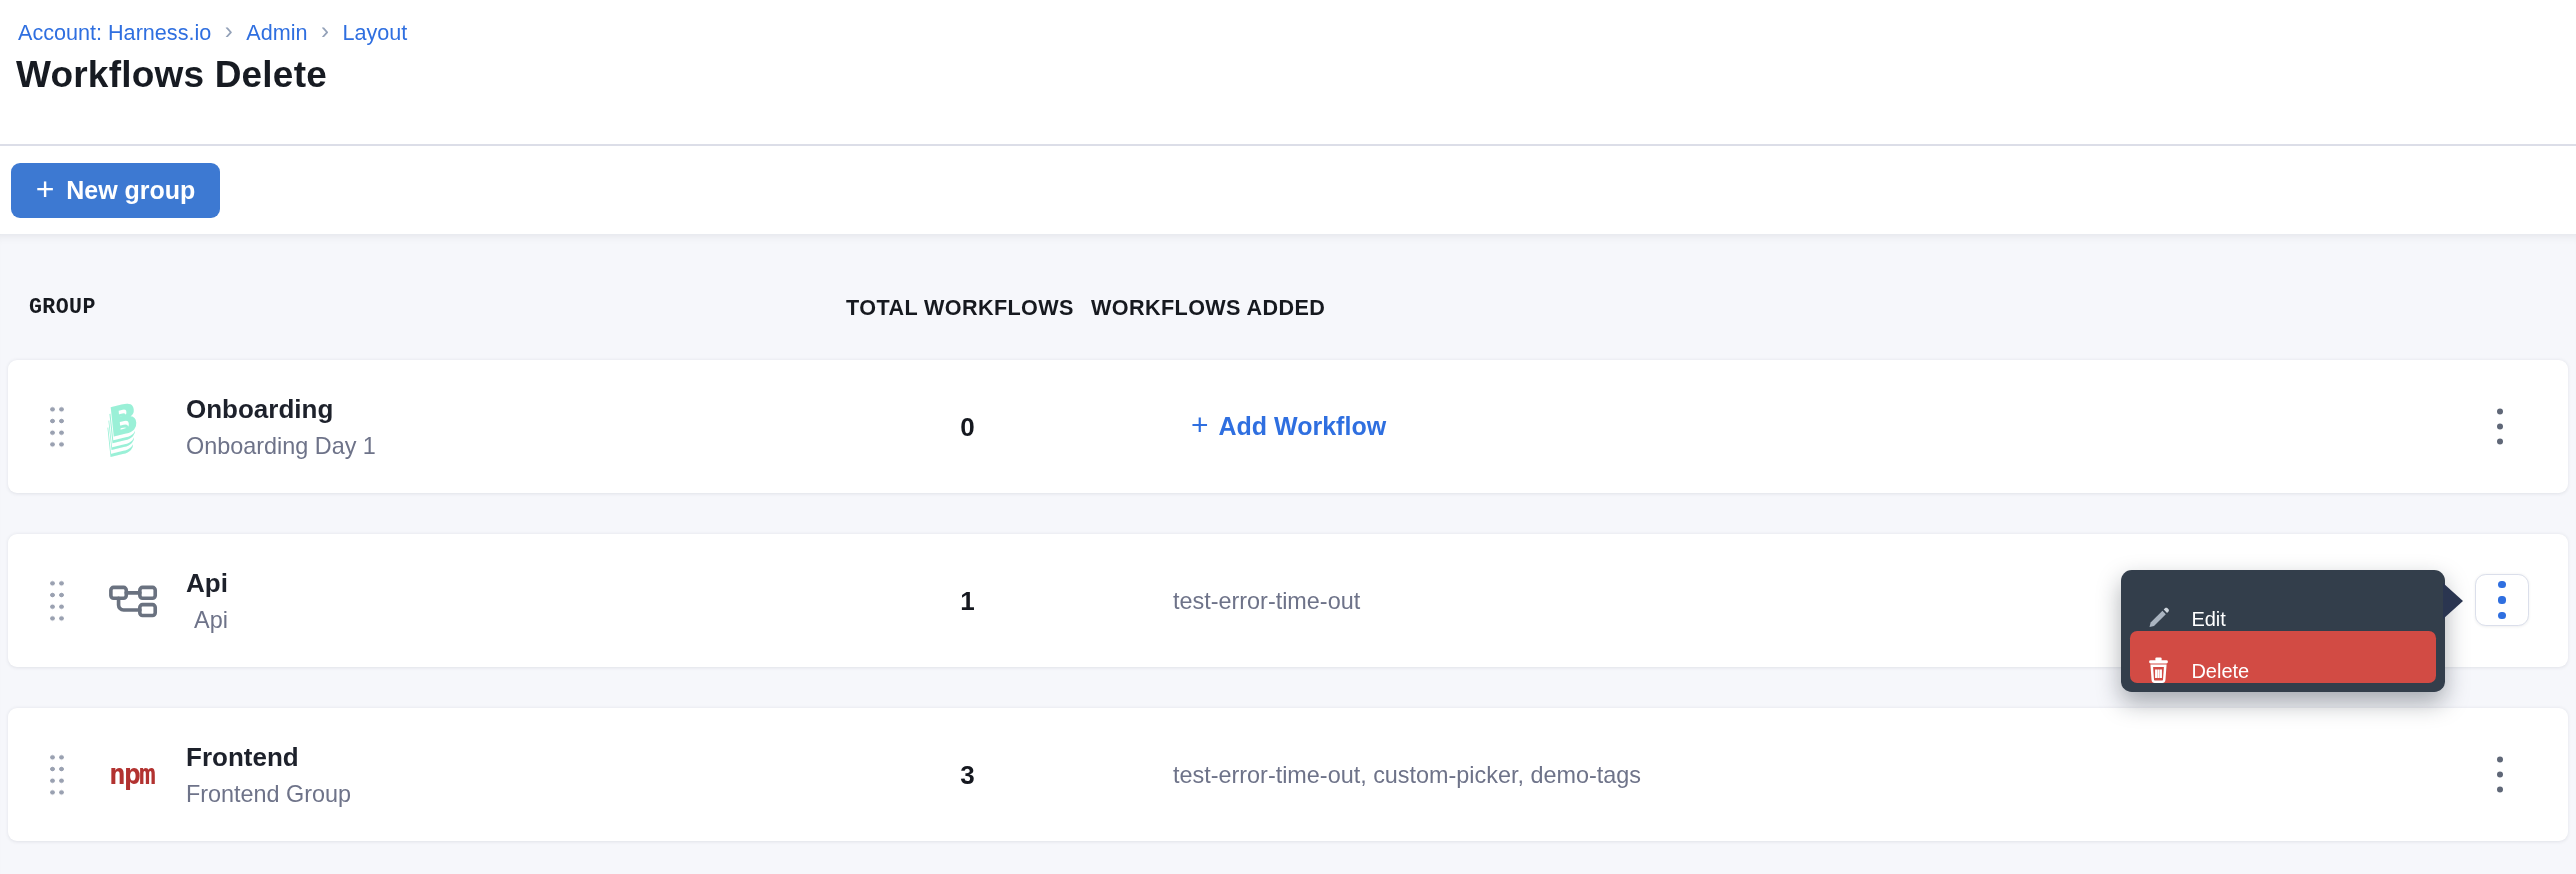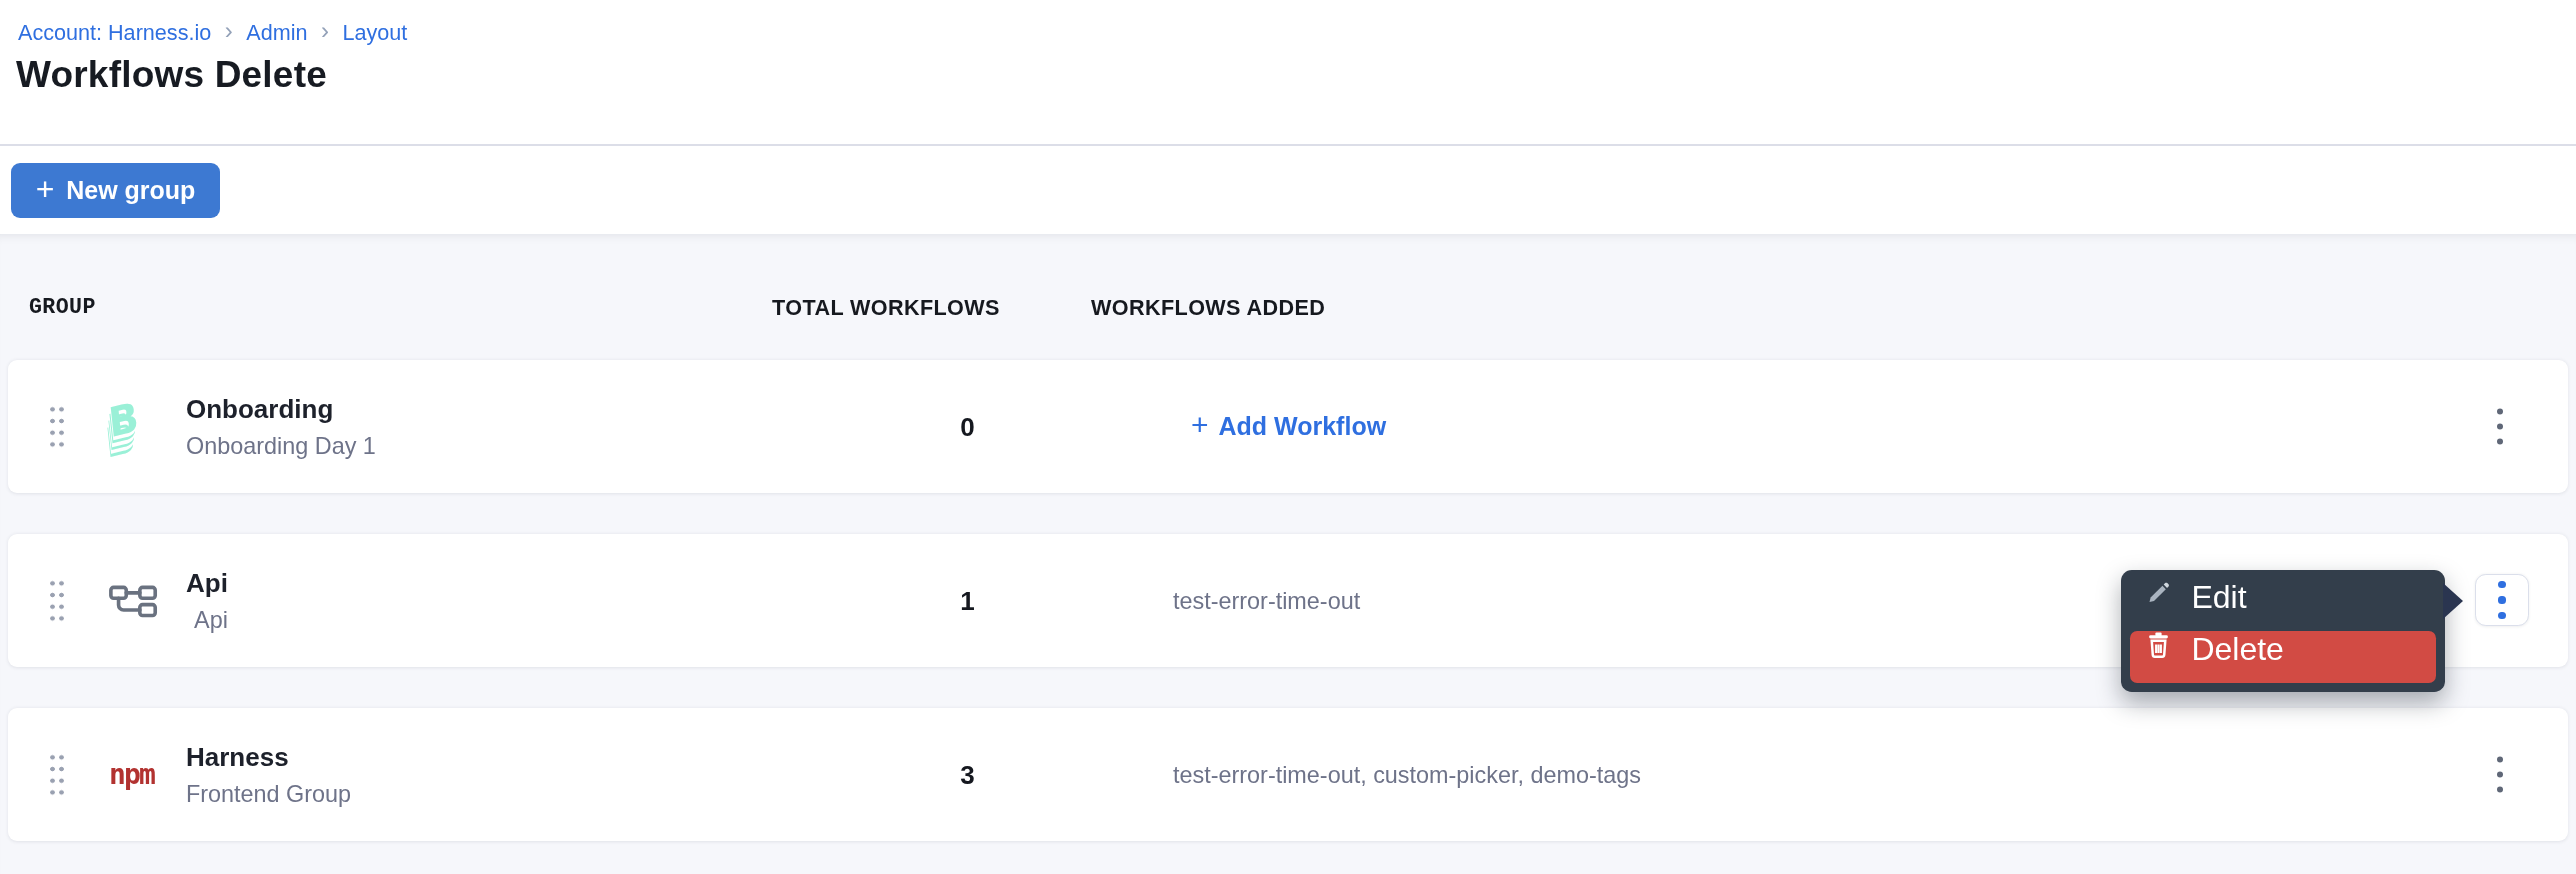--- a/index.html
+++ b/index.html
@@ -26,21 +26,21 @@
   .toolbar-divider{position:absolute;left:0;top:144px;width:100%;height:1.8px;background:#dcdee8;}
   .btn-new-group{position:absolute;left:10.8px;top:163px;height:55px;padding:0 25px;display:flex;align-items:center;gap:11.7px;
     background:var(--button-blue);border:none;border-radius:9px;color:#fff;font-size:25px;font-weight:700;cursor:pointer;
     font-family:"Liberation Sans",sans-serif;}
   .btn-plus{font-size:32px;font-weight:400;line-height:1;transform:translateY(-1.8px);}
 
   
   .content{position:absolute;left:0;top:234px;width:100%;height:640px;background:var(--page-bg);
     box-shadow:inset 0 9px 10.8px -9px rgba(30,40,60,.12);}
   .col-header{position:absolute;top:61px;font-size:21.6px;font-weight:700;color:#16191f;letter-spacing:0.4px;}
-  .col-group{left:29px;font-family:Liberation Mono, monospace;} .col-total{left:772px;text-align:right;} .col-added{left:1091px;}
+  .col-group{left:29px;font-family:Liberation Mono, monospace;} .col-total{left:846px;text-align:right;} .col-added{left:1091px;}
 
   .group-card{position:absolute;left:8px;width:2560px;height:133px;background:#fff;border-radius:9px;
     box-shadow:0 0.9px 3.6px rgba(35,45,70,.10);}
   .card-1{top:126px;} .card-2{top:300px;} .card-3{top:474px;}
 
   .drag-handle{position:absolute;left:40px;top:50%;transform:translateY(-50%);width:18px;height:47px;cursor:grab;
     background-image:radial-gradient(circle,#9aa1b1 2px,transparent 2.6px);background-size:9px 11.7px;}
   .row-icon{position:absolute;left:101px;top:50%;transform:translateY(-50%);width:58px;display:flex;align-items:center;}
 
   .logo-b{display:inline-block;font-family:"DejaVu Sans",sans-serif;font-weight:700;font-size:40px;line-height:1;
@@ -67,21 +67,21 @@
   .kebab-btn{position:absolute;left:2467px;top:40px;width:54px;height:52px;background:#fff;border:1.8px solid #dbdfeb;
     border-radius:10.8px;display:flex;flex-direction:column;align-items:center;justify-content:center;gap:8px;cursor:pointer;
     box-shadow:0 0.9px 2.7px rgba(35,45,70,.08);}
   .kebab-btn .dot{width:7.2px;height:7.2px;border-radius:50%;background:var(--accent-blue);}
 
   
   .context-menu{position:absolute;left:2113px;top:36px;width:324px;background:var(--menu-dark);border-radius:10.8px;
     padding:9px;box-shadow:0 10.8px 23.4px rgba(20,28,40,.35);z-index:5;}
   .menu-arrow{position:absolute;right:-18px;top:12.6px;width:0;height:0;
     border-top:18px solid transparent;border-bottom:18px solid transparent;border-left:20px solid var(--menu-arrow);}
-  .menu-item{height:52px;display:flex;align-items:flex-start;gap:18px;padding:0 14.4px;color:#fff;font-size:32px;
+  .menu-item{height:52px;display:flex;align-items:flex-end;gap:18px;padding:0 14.4px;color:#fff;font-size:20px;
     border-radius:7.2px;cursor:pointer;}
   .menu-item.danger{background:var(--danger-red);}
   .menu-icon{width:29px;display:flex;align-items:center;justify-content:center;}
 </style>
 </head>
 <body>
 
 <div id="app">
 
   <div class="topbar">
@@ -175,21 +175,21 @@
         </div>
       </div>
     </div>
 
     <div class="group-card card-3">
       <div class="drag-handle"></div>
       <div class="row-icon">
         <span class="npm-logo">npm</span>
       </div>
       <div class="row-text">
-        <span class="row-name">Harness</span>
+        <span class="row-name">Frontend</span>
         <span class="row-desc">Frontend Group</span>
       </div>
       <div class="row-total">3</div>
       <div class="row-added">test-error-time-out, custom-picker, demo-tags</div>
       <div class="kebab">
         <span class="dot"></span>
         <span class="dot"></span>
         <span class="dot"></span>
       </div>
     </div>

